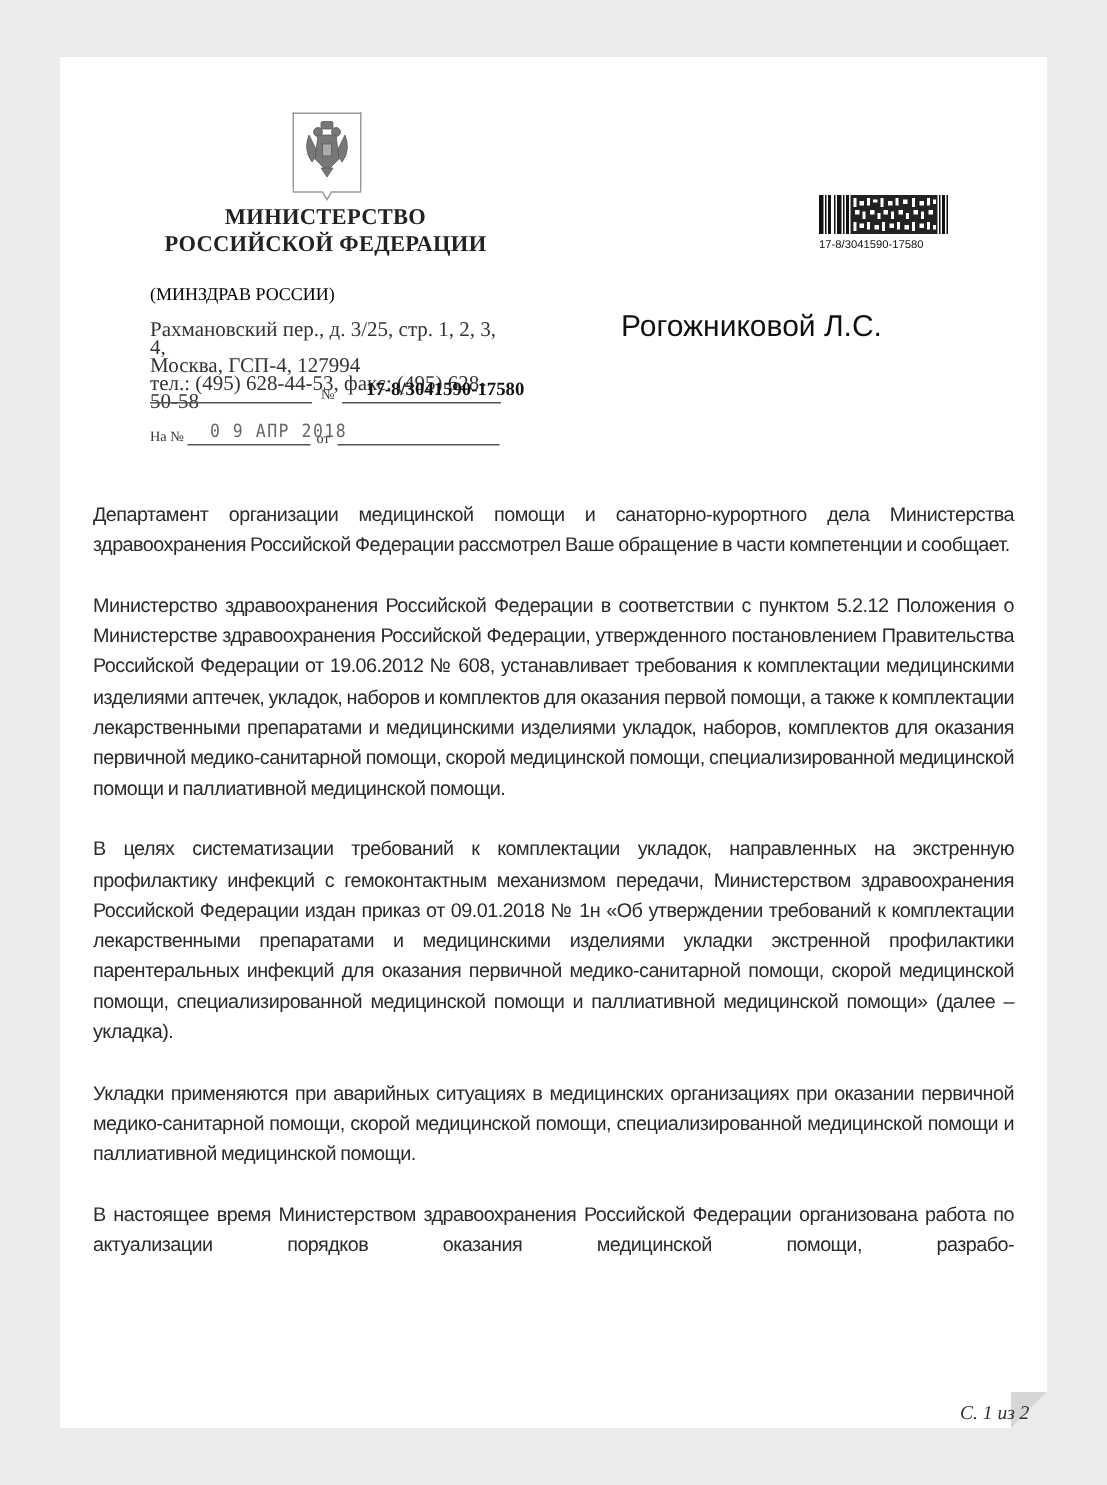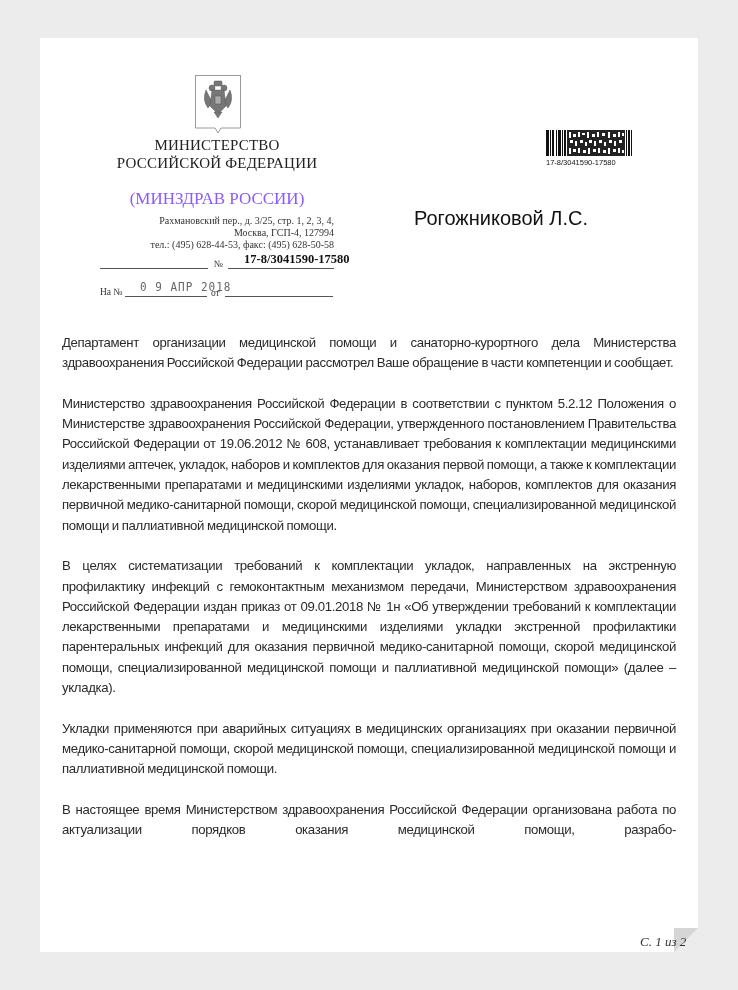--- a/index.html
+++ b/index.html
@@ -43,42 +43,42 @@
     left: 195px; top: 124px;
     width: 46px; height: 10px;
   }
   .emblem-svg { position: absolute; left: 202px; top: 80px; }
   .ministry {
     position: absolute;
     left: 100px; top: 136px;
     width: 234px;
     text-align: center;
     font-family: "Liberation Serif", serif;
-    font-weight: normal;
+    font-weight: bold;
     font-size: 15px;
     line-height: 18px;
     color: #222;
     letter-spacing: 0.2px;
   }
   .ministry-short {
     position: absolute;
     left: 100px; top: 189px;
     width: 234px;
-    text-align: center;
-    font-family: "Liberation Serif", serif;
-    font-size: 17px;
-    color: #8b5cf6;
+    text-align: left;
+    font-family: "Liberation Serif", serif;
+    font-size: 12px;
+    color: #000000;
   }
   .address {
     position: absolute;
     left: 100px; top: 215px;
     width: 234px;
-    text-align: right;
-    font-family: "Liberation Serif", serif;
-    font-size: 10px;
+    text-align: left;
+    font-family: "Liberation Serif", serif;
+    font-size: 14px;
     line-height: 12px;
     color: #333;
   }
   .line { position: absolute; border-bottom: 1px solid #555; height: 0; }
   .small-serif {
     position: absolute;
     font-family: "Liberation Serif", serif;
     font-size: 9.5px;
     color: #333;
   }

